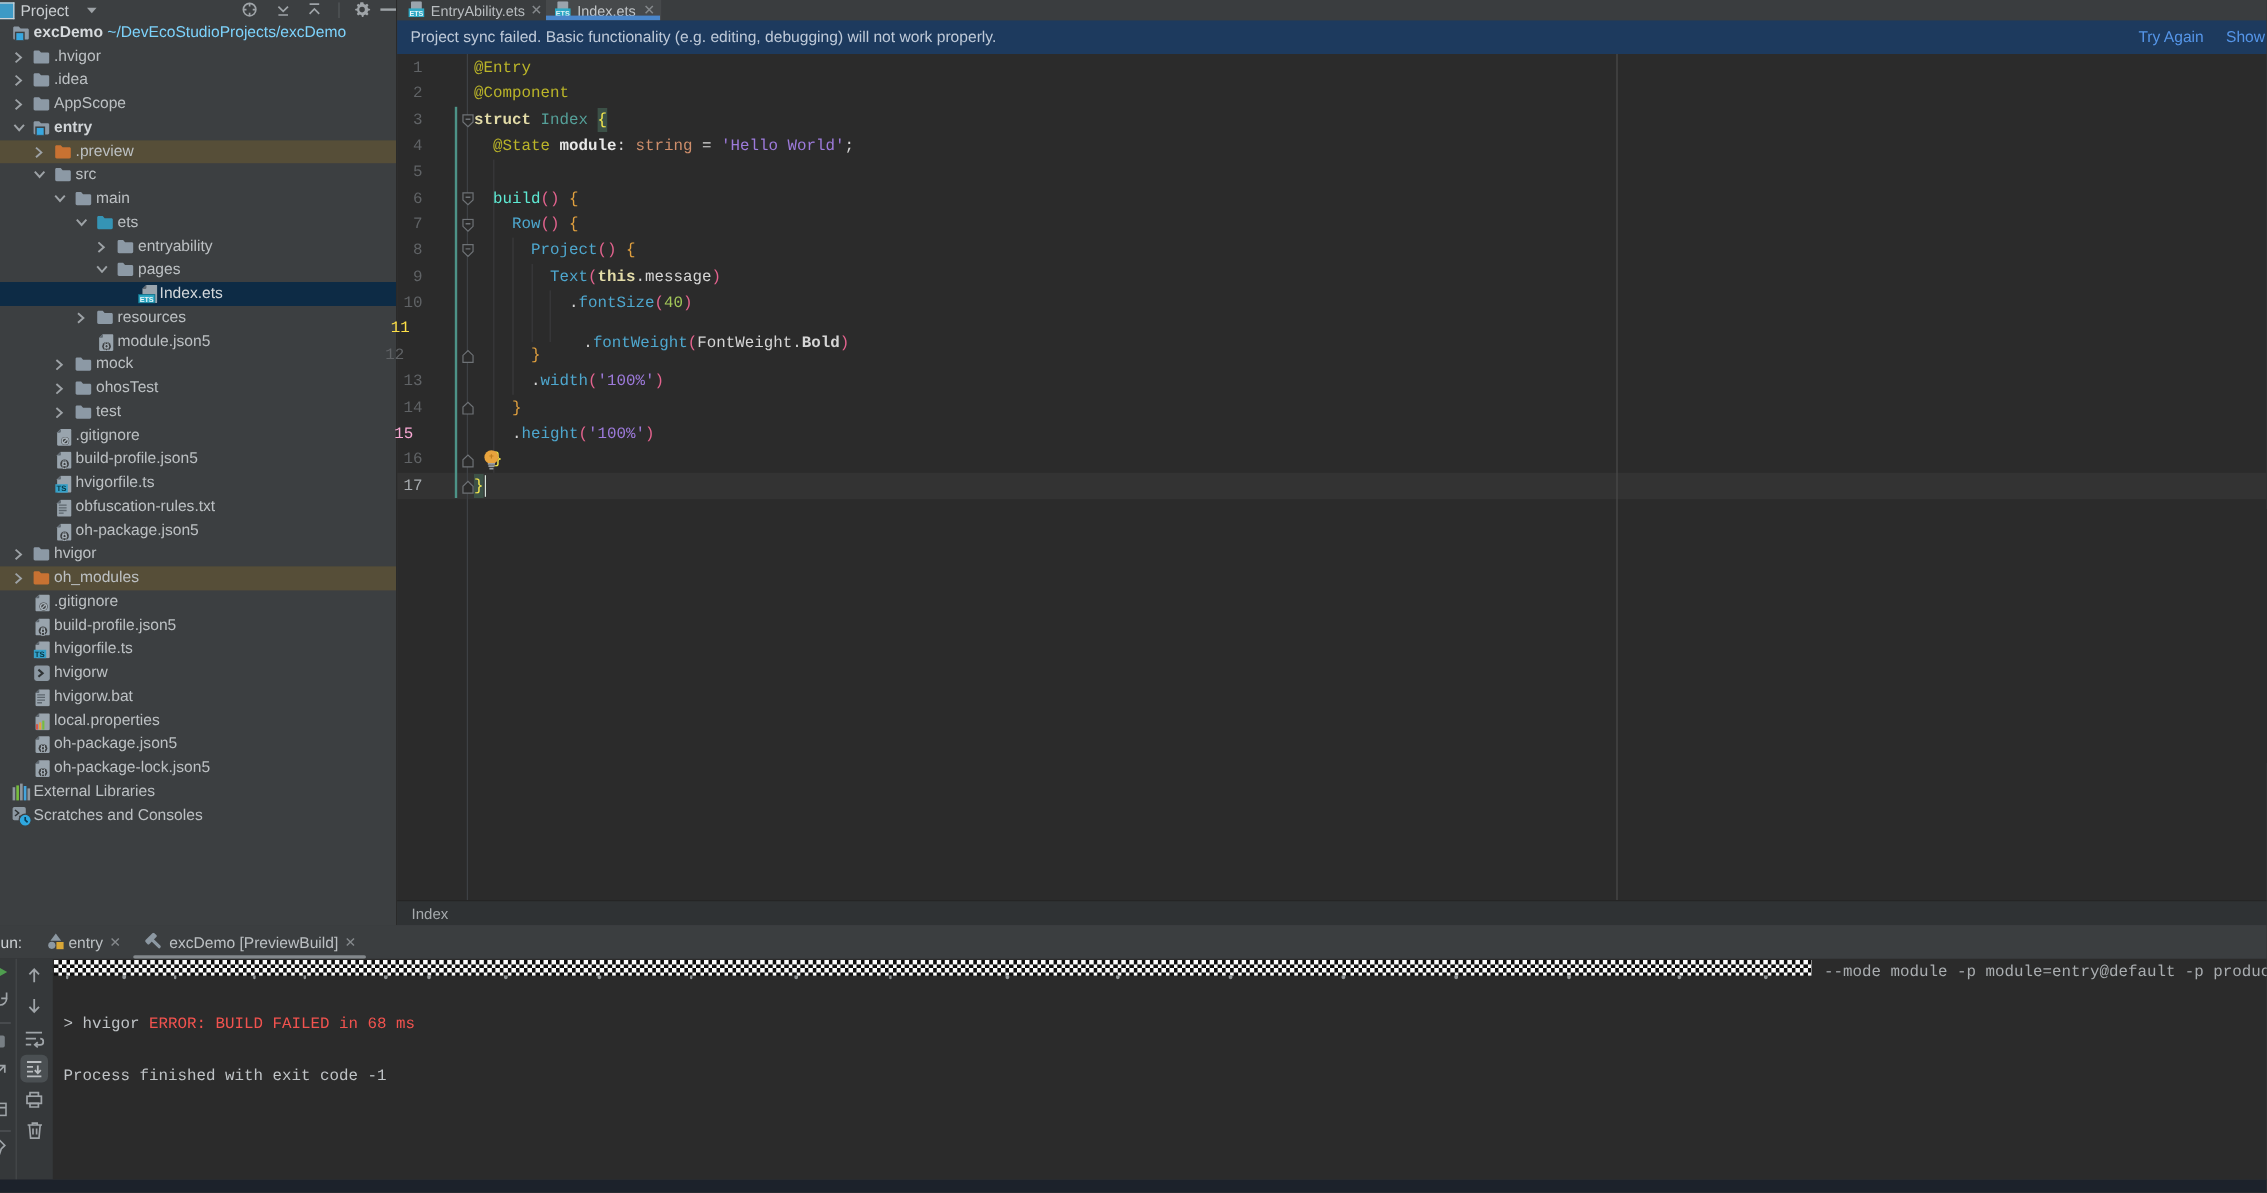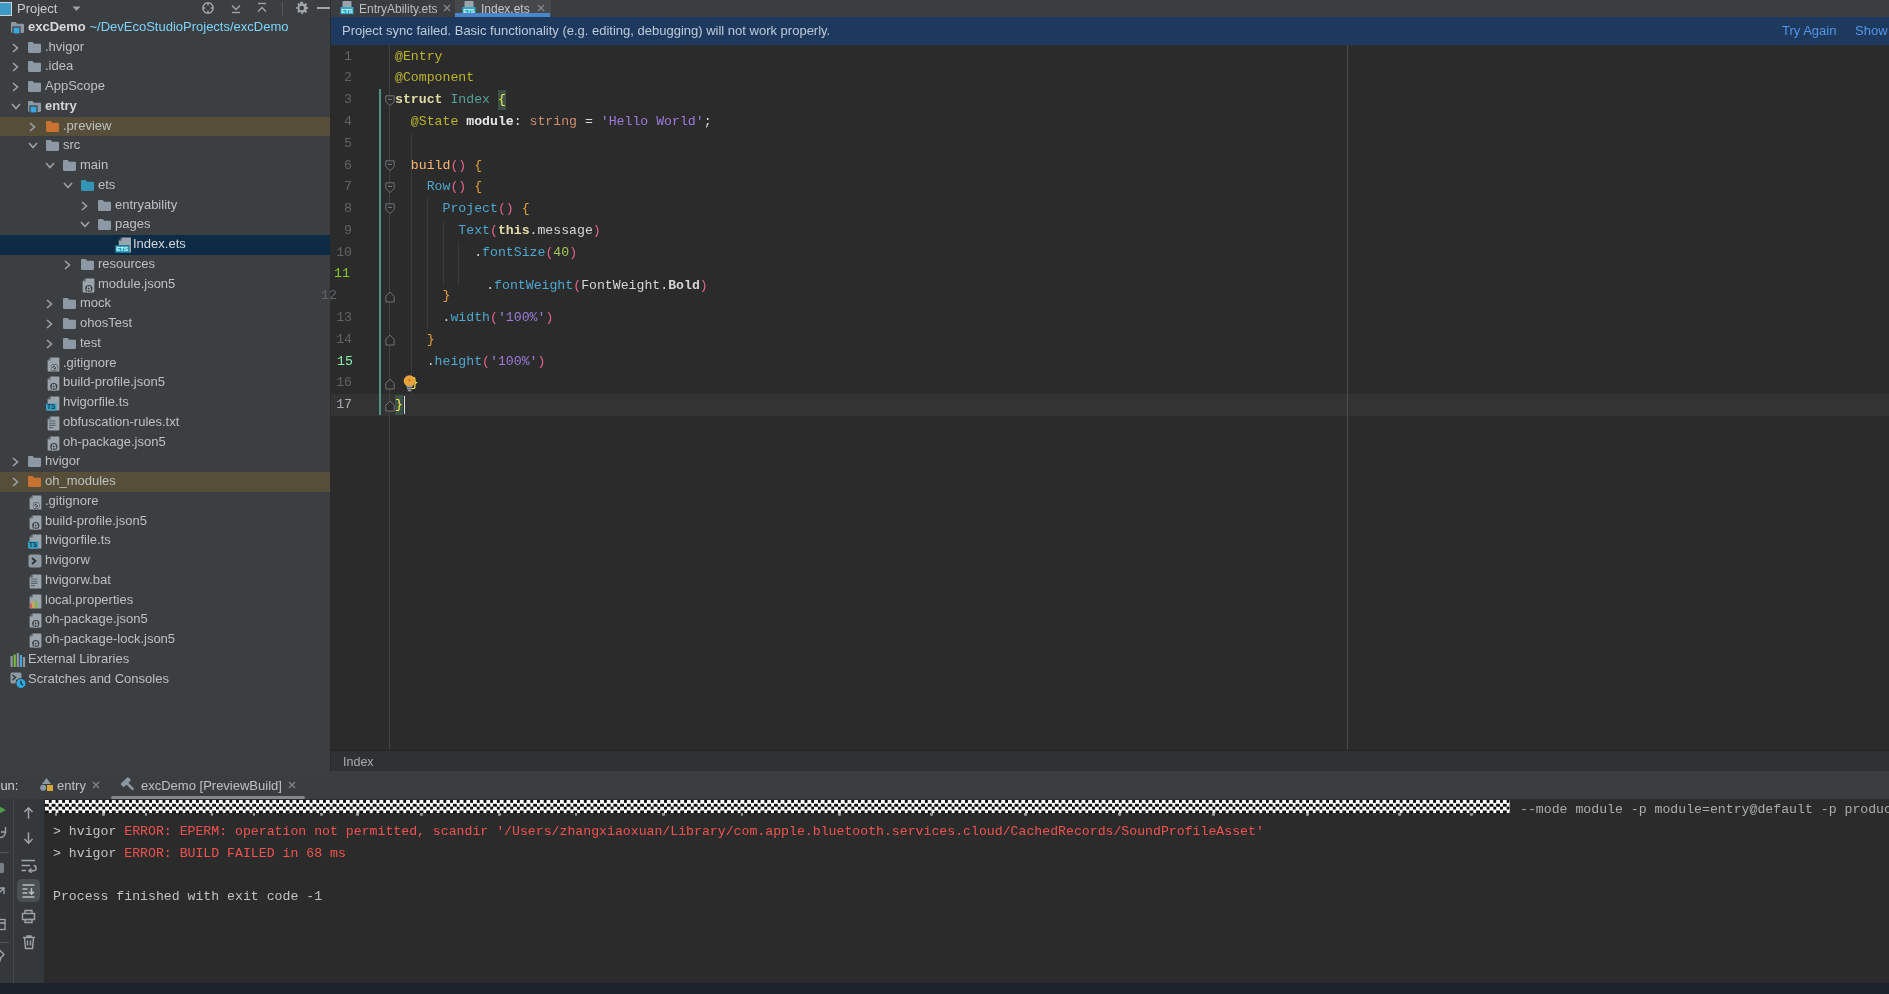--- a/index.html
+++ b/index.html
@@ -314,25 +314,25 @@
 <div class="mono abs" style="left:321px;top:48.6px;width:31px;text-align:right;color:#606366">1</div>
 <div class="mono abs" style="left:321px;top:70.4px;width:31px;text-align:right;color:#606366">2</div>
 <div class="mono abs" style="left:321px;top:92.2px;width:31px;text-align:right;color:#606366">3</div>
 <div class="mono abs" style="left:321px;top:113.9px;width:31px;text-align:right;color:#606366">4</div>
 <div class="mono abs" style="left:321px;top:135.7px;width:31px;text-align:right;color:#606366">5</div>
 <div class="mono abs" style="left:321px;top:157.5px;width:31px;text-align:right;color:#606366">6</div>
 <div class="mono abs" style="left:321px;top:179.3px;width:31px;text-align:right;color:#606366">7</div>
 <div class="mono abs" style="left:321px;top:201.1px;width:31px;text-align:right;color:#606366">8</div>
 <div class="mono abs" style="left:321px;top:222.8px;width:31px;text-align:right;color:#606366">9</div>
 <div class="mono abs" style="left:321px;top:244.6px;width:31px;text-align:right;color:#606366">10</div>
-<div class="mono abs" style="left:334px;top:266.4px;width:31px;text-align:left;color:#84cc16">11</div>
+<div class="mono abs" style="left:318px;top:266.4px;width:31px;text-align:center;color:#fde047">11</div>
 <div class="mono abs" style="left:321px;top:288.2px;width:31px;text-align:left;color:#606366">12</div>
 <div class="mono abs" style="left:321px;top:310.0px;width:31px;text-align:right;color:#606366">13</div>
 <div class="mono abs" style="left:321px;top:331.7px;width:31px;text-align:right;color:#606366">14</div>
-<div class="mono abs" style="left:337px;top:353.5px;width:31px;text-align:left;color:#86efac">15</div>
+<div class="mono abs" style="left:321px;top:353.5px;width:31px;text-align:center;color:#f9a8d4">15</div>
 <div class="mono abs" style="left:321px;top:375.3px;width:31px;text-align:right;color:#606366">16</div>
 <div class="mono abs" style="left:321px;top:397.1px;width:31px;text-align:right;color:#a8acb0">17</div>
 <svg class="abs" style="left:384.5px;top:94.5px" width="11" height="12" fill="#2b2b2b" stroke="#6e7276">
       <path d="M0.8 0.8 H9.2 V6.6 L5 10.6 L0.8 6.6 Z"></path>
       <path d="M3 4.4 H7" stroke-width="1.2"></path>
     </svg>
 <svg class="abs" style="left:384.5px;top:159.9px" width="11" height="12" fill="#2b2b2b" stroke="#6e7276">
       <path d="M0.8 0.8 H9.2 V6.6 L5 10.6 L0.8 6.6 Z"></path>
       <path d="M3 4.4 H7" stroke-width="1.2"></path>
     </svg>
@@ -356,21 +356,21 @@
 <svg class="abs" style="left:384.5px;top:399.5px" width="11" height="12" fill="#2b2b2b" stroke="#6e7276">
       <path d="M0.8 11 H9.2 V5.2 L5 1.2 L0.8 5.2 Z"></path>
     </svg>
 <div class="abs" style="left:497.6px;top:89.7px;width:8.3px;height:20.8px;background:#3c5147"></div>
 <div class="abs" style="left:394.6px;top:394.6px;width:8.3px;height:20.8px;background:#3c5147"></div>
 <div class="abs" style="left:403.6px;top:395.6px;width:1.6px;height:18.8px;background:#d6e4dc"></div>
 <pre class="mono abs" style="left:395px;top:45.6px;margin:0;line-height:21.78px;color:#d6d6d6"><span style="color:#bbb529">@Entry</span></pre>
 <pre class="mono abs" style="left:395px;top:67.4px;margin:0;line-height:21.78px;color:#d6d6d6"><span style="color:#bbb529">@Component</span></pre>
 <pre class="mono abs" style="left:395px;top:89.2px;margin:0;line-height:21.78px;color:#d6d6d6"><b style="color:#e3dca8">struct</b> <span style="color:#55a099">Index</span> <span style="color:#f7e94e">{</span></pre>
 <pre class="mono abs" style="left:395px;top:110.9px;margin:0;line-height:21.78px;color:#d6d6d6">  <span style="color:#bbb529">@State</span> <b style="color:#e8e8e8">module</b>: <span style="color:#ce8e6b">string</span> = <span style="color:#9e7bdc">'Hello World'</span>;</pre>
-<pre class="mono abs" style="left:395px;top:154.5px;margin:0;line-height:21.78px;color:#d6d6d6">  <span style="color:#fdba74">build</span><span style="color:#e3638e">()</span> <span style="color:#e2a13f">{</span></pre>
+<pre class="mono abs" style="left:395px;top:154.5px;margin:0;line-height:21.78px;color:#d6d6d6">  <span style="color:#5eead4">build</span><span style="color:#e3638e">()</span> <span style="color:#e2a13f">{</span></pre>
 <pre class="mono abs" style="left:395px;top:176.3px;margin:0;line-height:21.78px;color:#d6d6d6">    <span style="color:#4ea7ce">Row</span><span style="color:#e3638e">()</span> <span style="color:#e2a13f">{</span></pre>
 <pre class="mono abs" style="left:395px;top:198.1px;margin:0;line-height:21.78px;color:#d6d6d6">      <span style="color:#4ea7ce">Project</span><span style="color:#e3638e">()</span> <span style="color:#e2a13f">{</span></pre>
 <pre class="mono abs" style="left:395px;top:219.8px;margin:0;line-height:21.78px;color:#d6d6d6">        <span style="color:#4ea7ce">Text</span><span style="color:#e3638e">(</span><b style="color:#e3dca8">this</b>.message<span style="color:#e3638e">)</span></pre>
 <pre class="mono abs" style="left:395px;top:241.6px;margin:0;line-height:21.78px;color:#d6d6d6">          .<span style="color:#4ea7ce">fontSize</span><span style="color:#e3638e">(</span><span style="color:#a3c859">40</span><span style="color:#e3638e">)</span></pre>
 <pre class="mono abs" style="left:395px;top:263.4px;margin:12px;line-height:21.78px;color:#d6d6d6">          .<span style="color:#4ea7ce">fontWeight</span><span style="color:#e3638e">(</span>FontWeight.<b>Bold</b><span style="color:#e3638e">)</span></pre>
 <pre class="mono abs" style="left:395px;top:285.2px;margin:0;line-height:21.78px;color:#d6d6d6">      <span style="color:#e2a13f">}</span></pre>
 <pre class="mono abs" style="left:395px;top:307.0px;margin:0;line-height:21.78px;color:#d6d6d6">      .<span style="color:#4ea7ce">width</span><span style="color:#e3638e">(</span><span style="color:#9e7bdc">'100%'</span><span style="color:#e3638e">)</span></pre>
 <pre class="mono abs" style="left:395px;top:328.7px;margin:0;line-height:21.78px;color:#d6d6d6">    <span style="color:#e2a13f">}</span></pre>
 <pre class="mono abs" style="left:395px;top:350.5px;margin:0;line-height:21.78px;color:#d6d6d6">    .<span style="color:#4ea7ce">height</span><span style="color:#e3638e">(</span><span style="color:#9e7bdc">'100%'</span><span style="color:#e3638e">)</span></pre>
 <pre class="mono abs" style="left:395px;top:372.3px;margin:0;line-height:21.78px;color:#d6d6d6">  <span style="color:#f7e94e">}</span></pre>
@@ -471,16 +471,15 @@
 <div class="abs" style="left:741px;top:813.4px;width:2px;height:3px;background:#8e9294;border-radius:0 0 2px 2px"></div>
 <div class="abs" style="left:838px;top:813.4px;width:3px;height:3px;background:#8e9294;border-radius:0 0 2px 2px"></div>
 <div class="abs" style="left:930px;top:813.4px;width:3px;height:3px;background:#8e9294;border-radius:0 0 2px 2px"></div>
 <div class="abs" style="left:1024px;top:813.4px;width:3px;height:3px;background:#8e9294;border-radius:0 0 2px 2px"></div>
 <div class="abs" style="left:1118px;top:813.4px;width:3px;height:3px;background:#8e9294;border-radius:0 0 2px 2px"></div>
 <div class="abs" style="left:1212px;top:813.4px;width:3px;height:3px;background:#8e9294;border-radius:0 0 2px 2px"></div>
 <div class="abs" style="left:1306px;top:813.4px;width:3px;height:3px;background:#8e9294;border-radius:0 0 2px 2px"></div>
 <div class="abs" style="left:1398px;top:813.4px;width:3px;height:3px;background:#8e9294;border-radius:0 0 2px 2px"></div>
 <div class="abs" style="left:1470px;top:813.4px;width:3px;height:3px;background:#8e9294;border-radius:0 0 2px 2px"></div>
 <pre class="mono abs" style="left:1520px;top:802px;margin:0;color:#a9adb0">--mode module -p module=entry@default -p produc</pre>
-<pre class="mono abs" style="left:53px;top:823.9px;margin:0;color:#bfc3c6">&gt; hvigor <span style="color:#f2534f">ERROR: EPERM: operation not permitted, scandir '/Users/zhangxiaoxuan/Library/com.apple.bluetooth.services.cloud/CachedRecords/SoundProfileAsset'</span></pre>
 <pre class="mono abs" style="left:53px;top:845.7px;margin:0;color:#bfc3c6">&gt; hvigor <span style="color:#f2534f">ERROR: BUILD FAILED in 68 ms</span></pre>
 <pre class="mono abs" style="left:53px;top:889.4px;margin:0;color:#bfc3c6">Process finished with exit code -1</pre>
 <div class="abs" style="left:0;top:983px;width:1889px;height:11px;background:#1c222b"></div>
 </div>
 </body></html>

